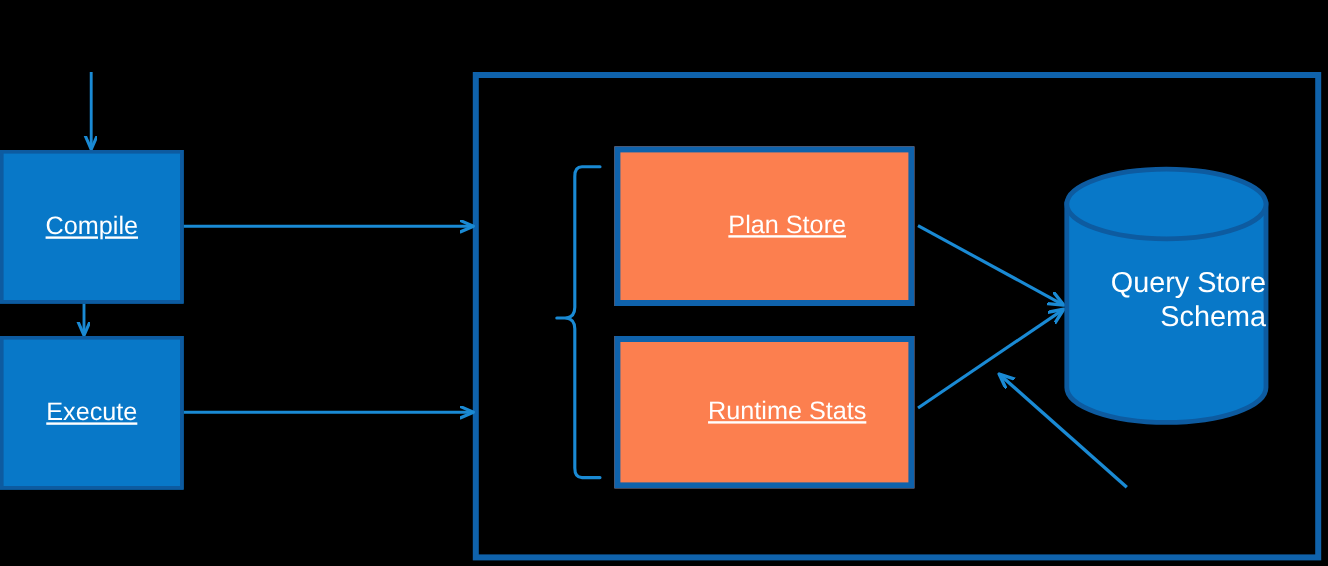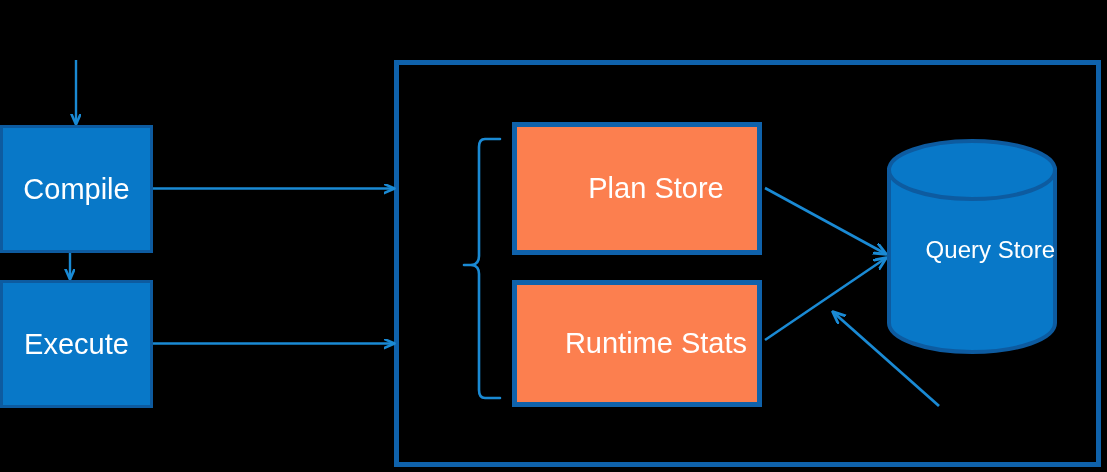--- a/index.html
+++ b/index.html
@@ -50,21 +50,21 @@
   .cyl-label {
     position: absolute;
     color: #ffffff;
     text-align: center;
     display: flex;
     align-items: flex-end;
     justify-content: center;
     line-height: 1.22;
   }
   .fs-24 { font-size: 24px; }
-  .fs-25 { font-size: 29px; }
+  .fs-25 { font-size: 21px; text-decoration: underline; }
 </style>
 </head>
 <body>
 
 <div id="canvas">
 
   <svg class="svg-layer" viewBox="0 0 1107 472" xmlns="http://www.w3.org/2000/svg">
     <defs>
       <marker id="ah" markerWidth="12" markerHeight="12" refX="10.5" refY="5" orient="auto" markerUnits="userSpaceOnUse">
         <path d="M0,0.2 L11,5 L0,9.8" fill="none" stroke="#1a8ad4" stroke-width="2.6" stroke-linecap="round" stroke-linejoin="round"></path>
@@ -114,15 +114,16 @@
   <div class="node store-box fs-25" style="left:512px; top:122px; width:250px; height:133px;">
     <span>Plan Store</span>
   </div>
 
   <div class="node store-box fs-25" style="left:512px; top:280px; width:250px; height:127px;align-items:center;">
     <span>Runtime Stats</span>
   </div>
 
   <div class="cyl-label fs-24" style="left:889px; top:205px; width:166px; height:90px; flex-direction:column;">
     <span>Query Store</span>
+    <span>Schema</span>
   </div>
 
 </div>
 
 </body></html>

